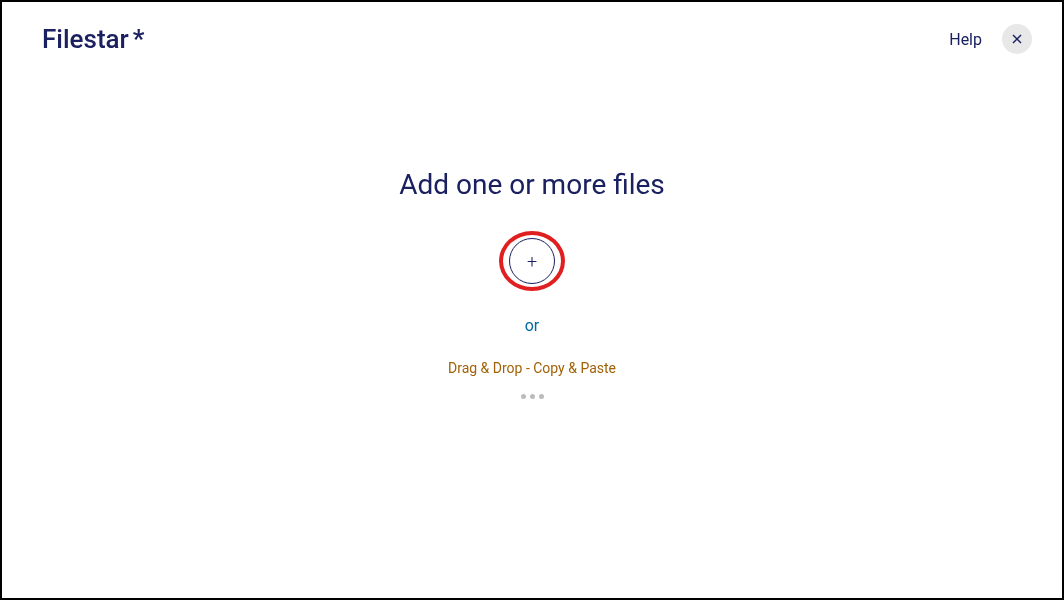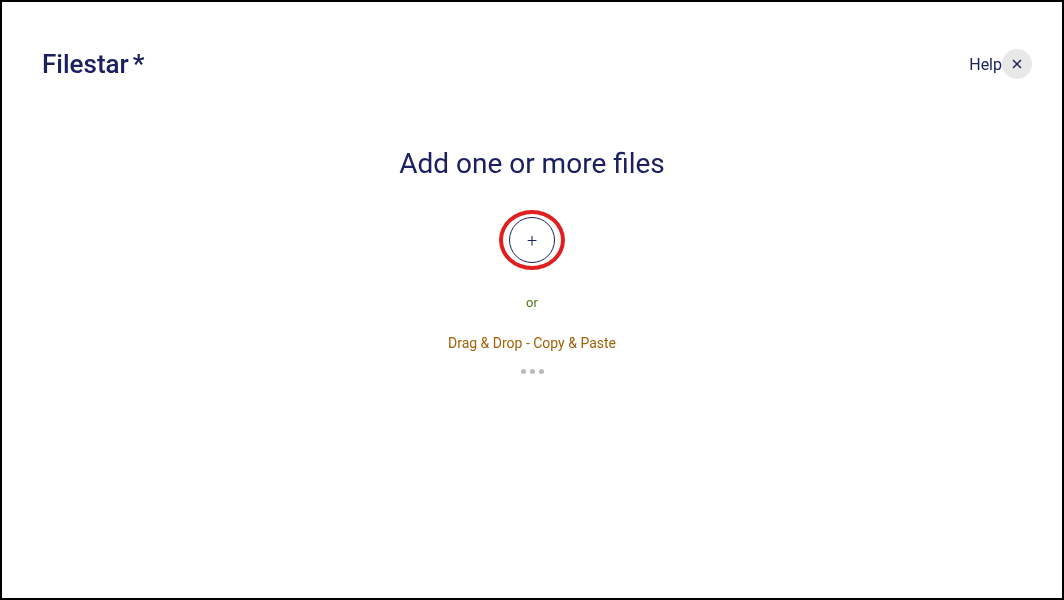--- a/index.html
+++ b/index.html
@@ -13,37 +13,38 @@
       font-family: -apple-system, BlinkMacSystemFont, "Segoe UI", Roboto, Arial, sans-serif;
       background: #ffffff;
       border: 2px solid #000000;
       position: relative;
       overflow: hidden;
     }
     .header {
       display: flex;
       justify-content: space-between;
       align-items: center;
-      padding: 47px 30px 0 40px;
+      padding: 22px 30px 0 40px;
     }
     .logo {
       color: #1a2060;
       font-size: 26px;
       font-weight: 500;
       display: flex;
       align-items: center;
     }
     .logo-star {
       margin-left: 4px;
       font-size: 26px;
       font-weight: 600;
     }
     .header-right {
       display: flex;
       align-items: center;
+      gap: 20px;
     }
     .help-link {
       color: #1a2060;
       font-size: 16px;
       cursor: pointer;
     }
     .close-btn {
       width: 30px;
       height: 30px;
       border-radius: 50%;
@@ -55,21 +56,21 @@
       color: #1a2060;
     }
     .close-btn svg {
       width: 10px;
       height: 10px;
     }
     .main-content {
       display: flex;
       flex-direction: column;
       align-items: center;
-      margin-top: 68px;
+      margin-top: 114px;
     }
     .main-title {
       color: #1a2060;
       font-size: 28px;
       font-weight: 400;
       margin-bottom: 25px;
     }
     .add-wrapper {
       position: relative;
       width: 70px;
@@ -97,22 +98,22 @@
       background: #ffffff;
       display: flex;
       align-items: center;
       justify-content: center;
       cursor: pointer;
       color: #1a2060;
       font-size: 18px;
       font-weight: 300;
     }
     .or-text {
-      color: #4d7c0f;
-      font-size: 13px;
+      color: #0369a1;
+      font-size: 16px;
       margin-top: 20px;
     }
     .drag-drop-text {
       color: #a16207;
       font-size: 14px;
       margin-top: 25px;
     }
     .dots {
       display: flex;
       gap: 4px;

